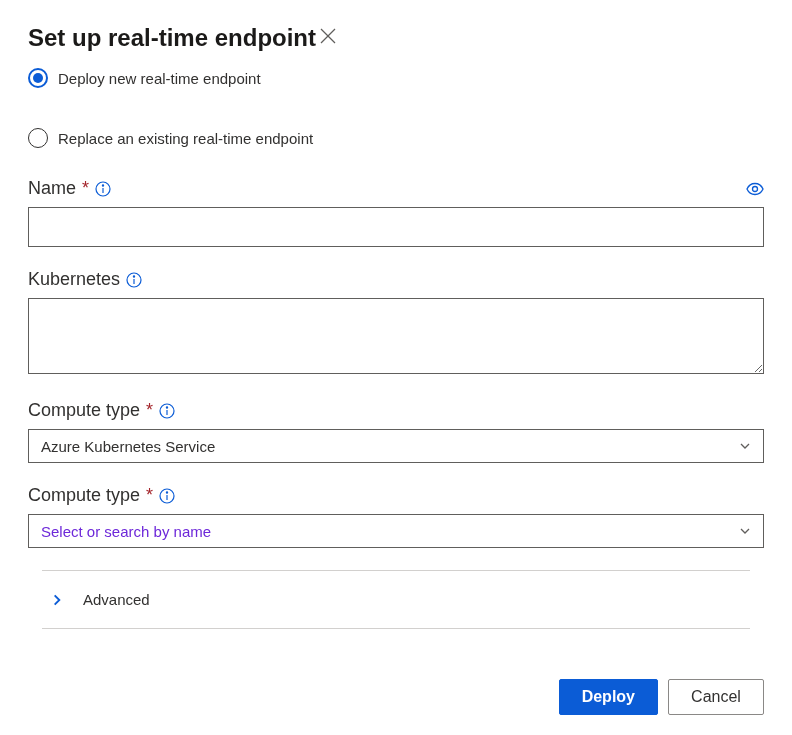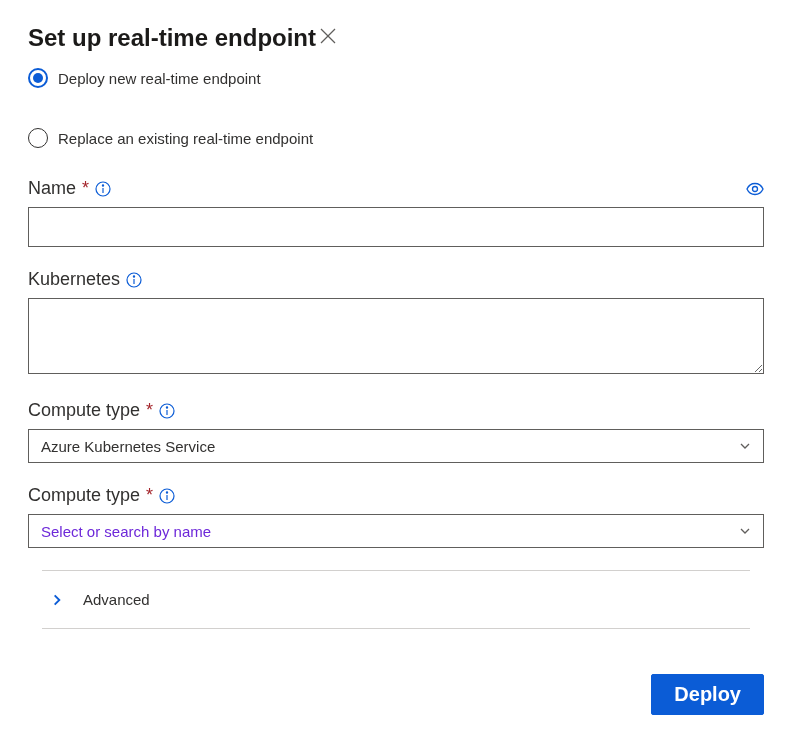--- a/index.html
+++ b/index.html
@@ -57,21 +57,21 @@
     }
     .select-box .placeholder { color: #6d28d9; }
     .chevron-down { width: 12px; height: 12px; color: #605e5c; flex-shrink: 0; }
 
     .advanced-section { margin: 20px 14px 0 14px; border-top: 1px solid #d2d0ce; border-bottom: 1px solid #d2d0ce; padding: 20px 0; }
     .advanced-toggle { display: flex; align-items: center; gap: 19px; cursor: pointer; padding-left: 8px; }
     .advanced-chevron { width: 14px; height: 14px; color: #0b5cd6; }
     .advanced-label { font-size: 15px; color: #323130; }
 
     .footer { position: absolute; bottom: 20px; right: 28px; display: flex; gap: 10px; }
-    .btn { font-family: inherit; font-size: 20px; padding: 8px 22px; border-radius: 2px; cursor: pointer; min-width: 96px; }
+    .btn { font-family: inherit; font-size: 16px; padding: 8px 22px; border-radius: 2px; cursor: pointer; min-width: 96px; }
     .btn-primary { background: #0b5cd6; color: #fff; border: 1px solid #0b5cd6; font-weight: 600; }
     .btn-secondary { background: #fff; color: #323130; border: 1px solid #8a8886; }
   </style>
 </head>
 <body>
 
 <div class="header">
   <h1 class="title">Set up real-time endpoint</h1>
   <button class="close-btn">
     <svg viewBox="0 0 16 16" fill="none" stroke="currentColor" stroke-width="1.2">
@@ -171,13 +171,14 @@
   <div class="advanced-toggle">
     <svg class="advanced-chevron" viewBox="0 0 12 12" fill="none" stroke="currentColor" stroke-width="1.6">
         <polyline points="4,2 8,6 4,10"></polyline>
       </svg>
     <span class="advanced-label">Advanced</span>
   </div>
 </div>
 
 <div class="footer">
   <button class="btn btn-primary">Deploy</button>
+  <button class="btn btn-secondary">Cancel</button>
 </div>
 
 </body></html>

